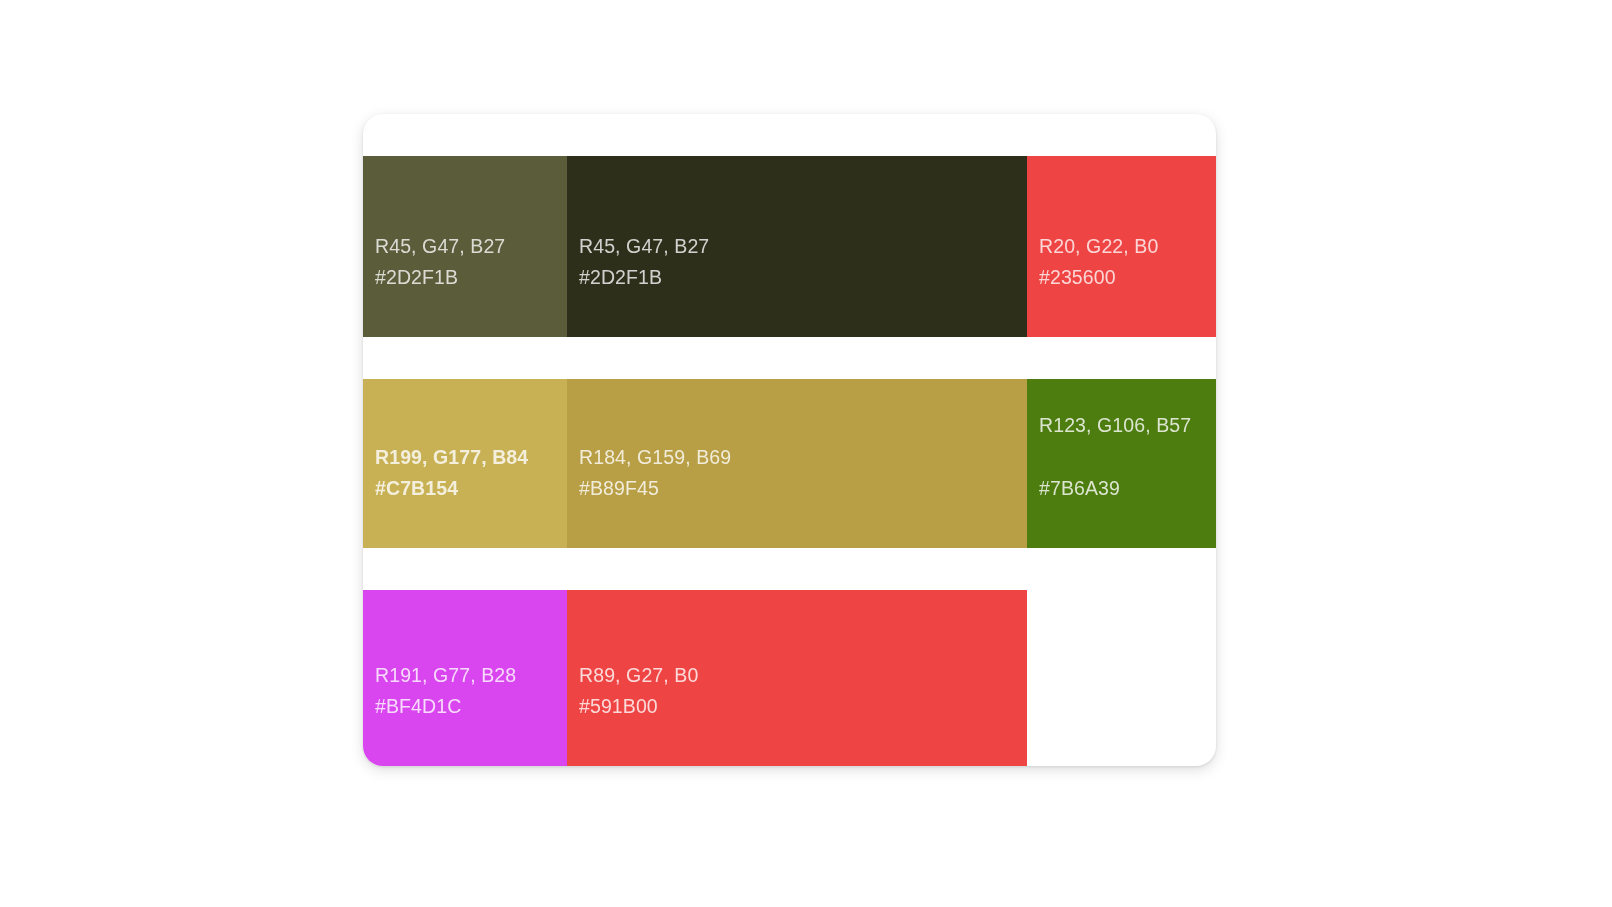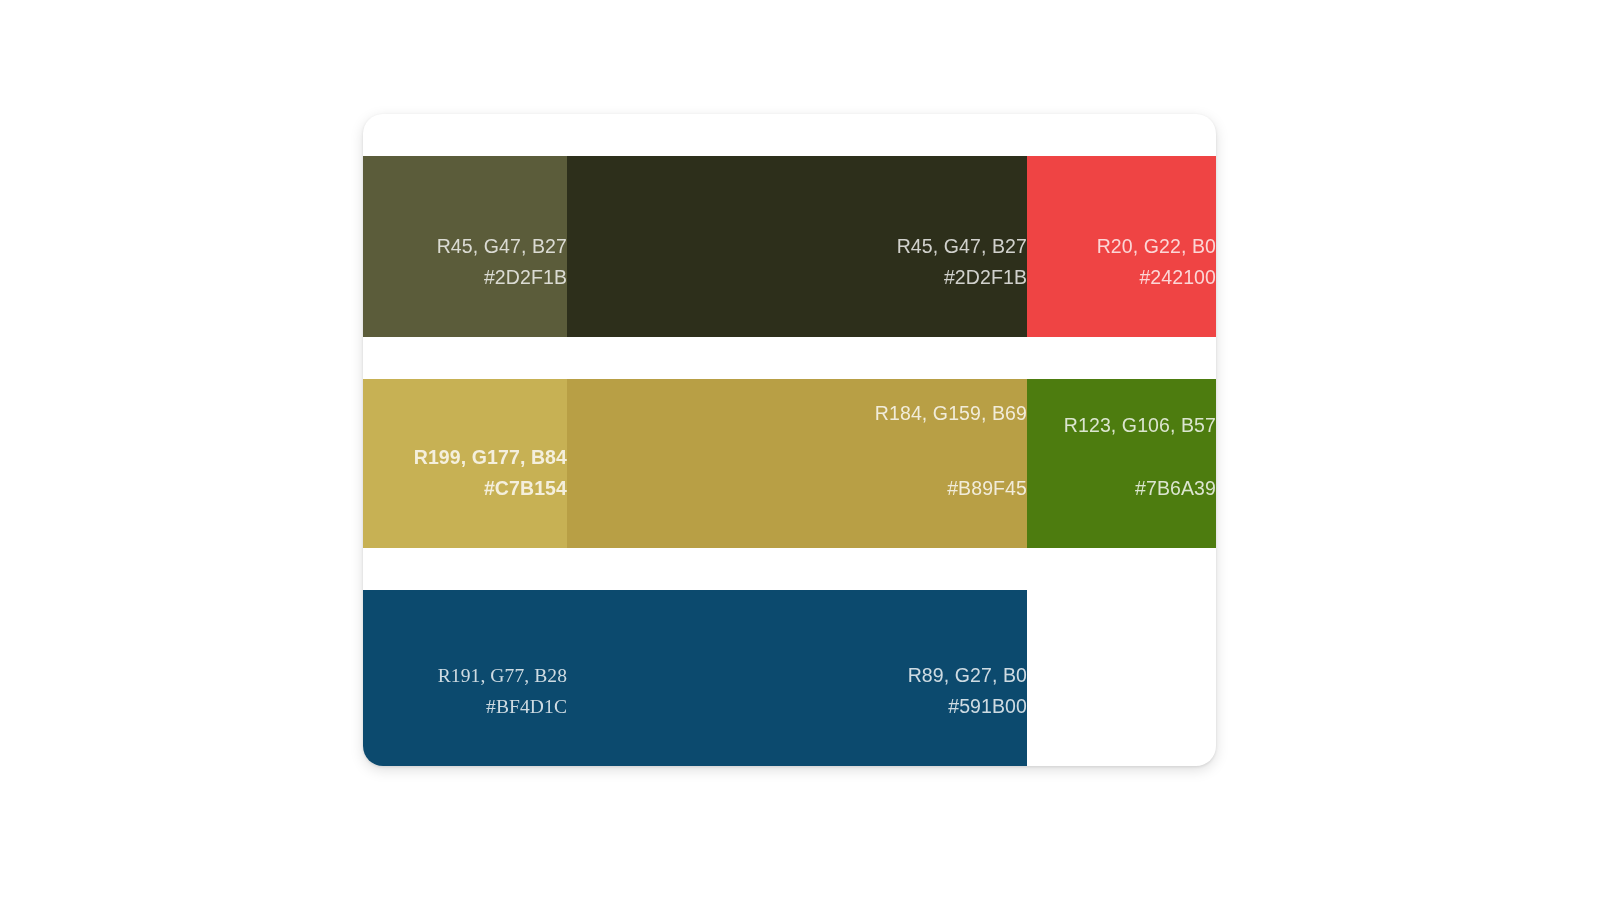--- a/index.html
+++ b/index.html
@@ -28,22 +28,22 @@
     grid-template-columns: 204px 460px 189px;
     grid-template-rows: 223px 211px 218px;
     box-shadow: 0 4px 14px rgba(0,0,0,0.13), 0 1px 3px rgba(0,0,0,0.10);
   }
 
   .swatch {
     position: relative;
     display: flex;
     flex-direction: column;
     justify-content: flex-end;
-    align-items: flex-end;
-    padding: 0 0 44px 4px;
+    align-items: flex-start;
+    padding: 0 0 44px 12px;
     box-sizing: border-box;
     margin-top: 42px;
   }
 
   .swatch-line {
     display: block;
     font-size: 19.5px;
     line-height: 31px;
     letter-spacing: 0.1px;
     white-space: nowrap;
@@ -65,42 +65,42 @@
     <span class="swatch-line">#2D2F1B</span>
   </div>
 
   <div class="swatch" style="background-color: rgb(45, 47, 27);">
     <span class="swatch-line">R45, G47, B27</span>
     <span class="swatch-line">#2D2F1B</span>
   </div>
 
   <div class="swatch" style="background-color: #ef4444;">
     <span class="swatch-line">R20, G22, B0</span>
-    <span class="swatch-line">#242100</span>
+    <span class="swatch-line">#235600</span>
   </div>
 
   <div class="swatch light-bg" style="background-color: rgb(199, 177, 84); font-weight: bold;">
     <span class="swatch-line">R199, G177, B84</span>
     <span class="swatch-line">#C7B154</span>
   </div>
 
-  <div class="swatch light-bg" style="background-color: rgb(184, 159, 69); gap: 44px;">
+  <div class="swatch light-bg" style="background-color: rgb(184, 159, 69);">
     <span class="swatch-line">R184, G159, B69</span>
     <span class="swatch-line">#B89F45</span>
   </div>
 
   <div class="swatch light-bg" style="background-color: #4d7c0f; gap: 32px;">
     <span class="swatch-line">R123, G106, B57</span>
     <span class="swatch-line">#7B6A39</span>
   </div>
 
-  <div class="swatch light-bg" style="background-color: #0c4a6e; font-family: Liberation Serif, serif;">
+  <div class="swatch light-bg" style="background-color: #d946ef;">
     <span class="swatch-line">R191, G77, B28</span>
     <span class="swatch-line">#BF4D1C</span>
   </div>
 
 
-  <div class="swatch light-bg" style="background-color: #0c4a6e;">
+  <div class="swatch light-bg" style="background-color: #ef4444;">
     <span class="swatch-line">R89, G27, B0</span>
     <span class="swatch-line">#591B00</span>
   </div>
 
 </div>
 
 </body></html>

